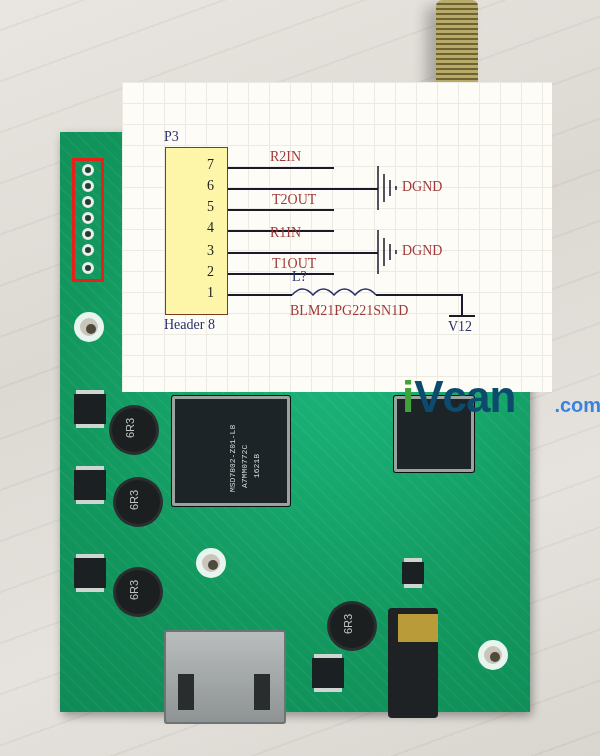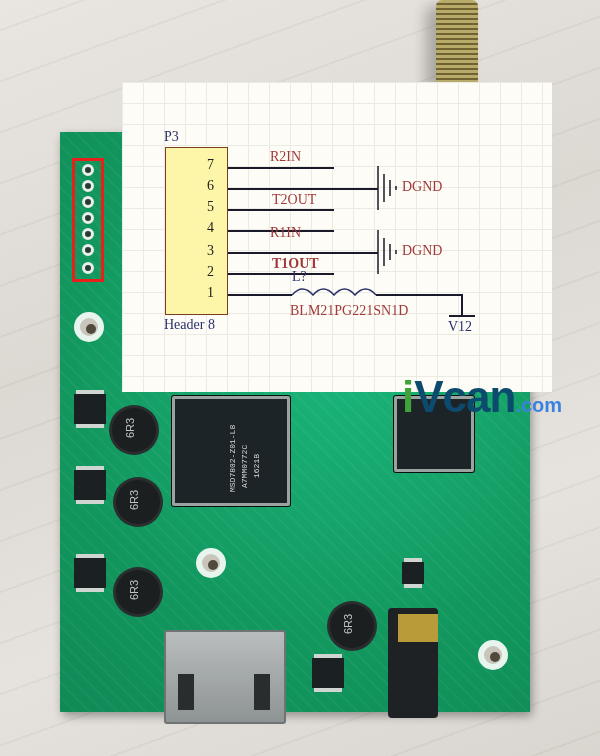--- a/index.html
+++ b/index.html
@@ -40,21 +40,21 @@
     background-size:21px 21px;}
   .sch-text{position:absolute;font-size:14px;line-height:14px;white-space:nowrap;}
   .blue{color:#29306b;}
   .red{color:#a03a3a;}
   .comp-box{position:absolute;left:43px;top:65px;width:63px;height:168px;background:#fdf6a8;border:1px solid #7a3d22;box-sizing:border-box;}
   .wire{position:absolute;height:1.5px;background:#1a1a2a;}
   .pinnum{position:absolute;font-size:14px;color:#222;}
   .logo{position:absolute;left:402px;top:372px;font-family:"Liberation Sans",sans-serif;font-weight:bold;white-space:nowrap;}
   .logo .i{color:#3fa33a;font-size:44px;}
   .logo .vcan{color:#0c4a6e;font-size:44px;letter-spacing:-1px;}
-  .logo .com{color:#3a82e0;font-size:20px;}
+  .logo .com{color:#3a82e0;font-size:20px;padding-left:39px;}
 </style>
 </head>
 <body>
 
 <div class="wood"></div>
 <div class="antenna"></div>
 
 <div class="pcb">
   <div class="pcb-inner"></div>
 </div>
@@ -121,21 +121,21 @@
   <div class="wire" style="left:106px;top:170px;width:150px;"></div>
   <div class="wire" style="left:106px;top:191px;width:106px;"></div>
   <div class="wire" style="left:106px;top:212px;width:64px;"></div>
   <div class="wire" style="left:254px;top:212px;width:86px;"></div>
   <div style="position:absolute;left:339px;top:212px;width:1.5px;height:22px;background:#1a1a2a;"></div>
   <div style="position:absolute;left:327px;top:233px;width:26px;height:1.5px;background:#1a1a2a;"></div>
 
   <span class="sch-text red" style="left:148px;top:68px;text-align:center;">R2IN</span>
   <span class="sch-text red" style="left:150px;top:111px;">T2OUT</span>
   <span class="sch-text red" style="left:148px;top:131px;margin-top:13px;">R1IN</span>
-  <span class="sch-text red" style="left:150px;top:175px;font-weight:bold;">T1OUT</span>
+  <span class="sch-text red" style="left:150px;top:175px;">T1OUT</span>
 
   <svg style="position:absolute;left:252px;top:84px;" width="24" height="44">
     <line x1="4" y1="0" x2="4" y2="44" stroke="#1a1a2a" stroke-width="1.5"></line>
     <line x1="10" y1="8" x2="10" y2="36" stroke="#1a1a2a" stroke-width="1.5"></line>
     <line x1="16" y1="14" x2="16" y2="30" stroke="#1a1a2a" stroke-width="1.5"></line>
     <line x1="22" y1="20" x2="22" y2="24" stroke="#1a1a2a" stroke-width="1.5"></line>
   </svg>
   <span class="sch-text red" style="left:280px;top:98px;">DGND</span>
   <svg style="position:absolute;left:252px;top:148px;" width="24" height="44">
     <line x1="4" y1="0" x2="4" y2="44" stroke="#1a1a2a" stroke-width="1.5"></line>

